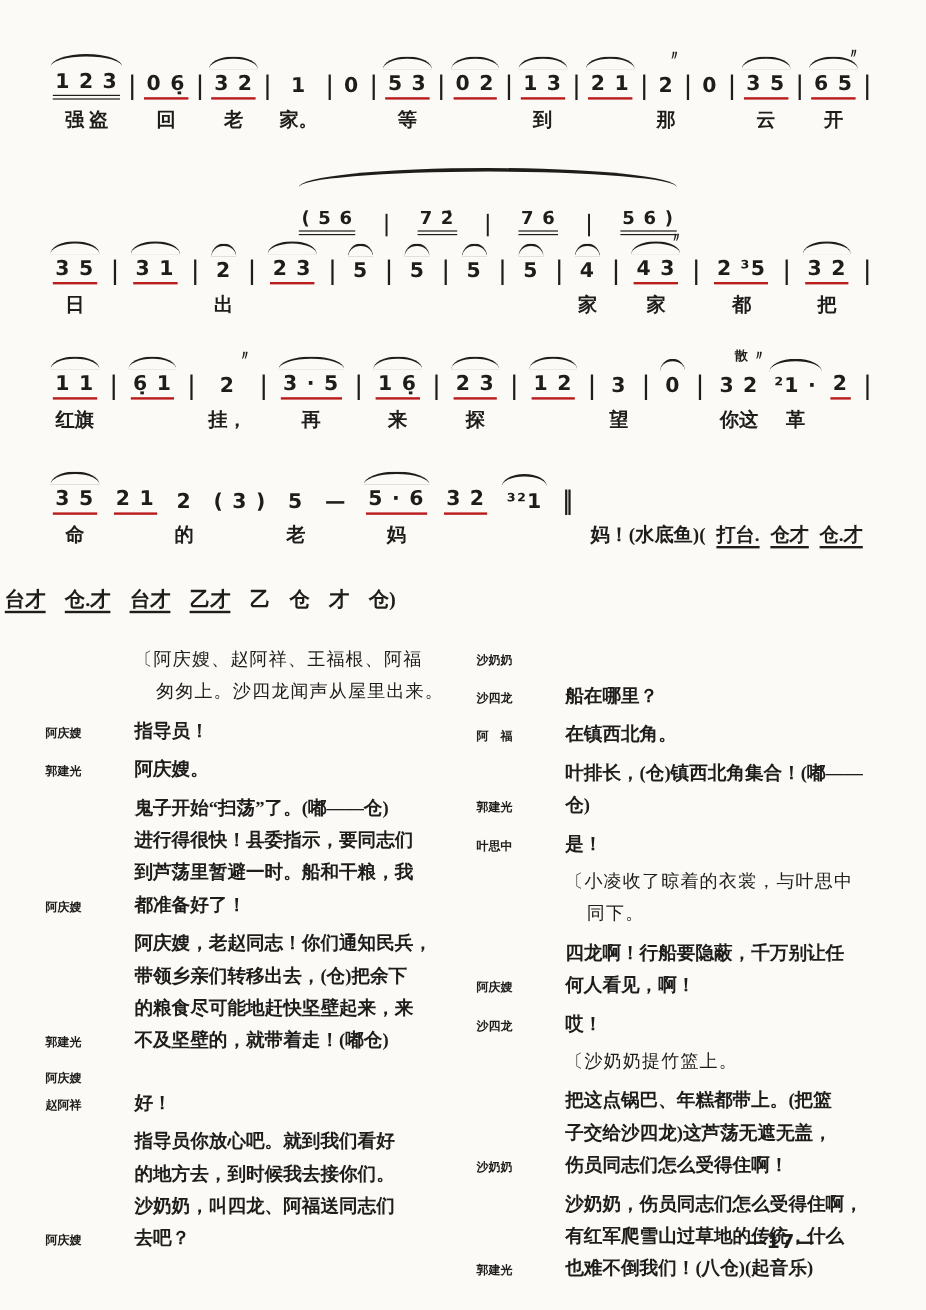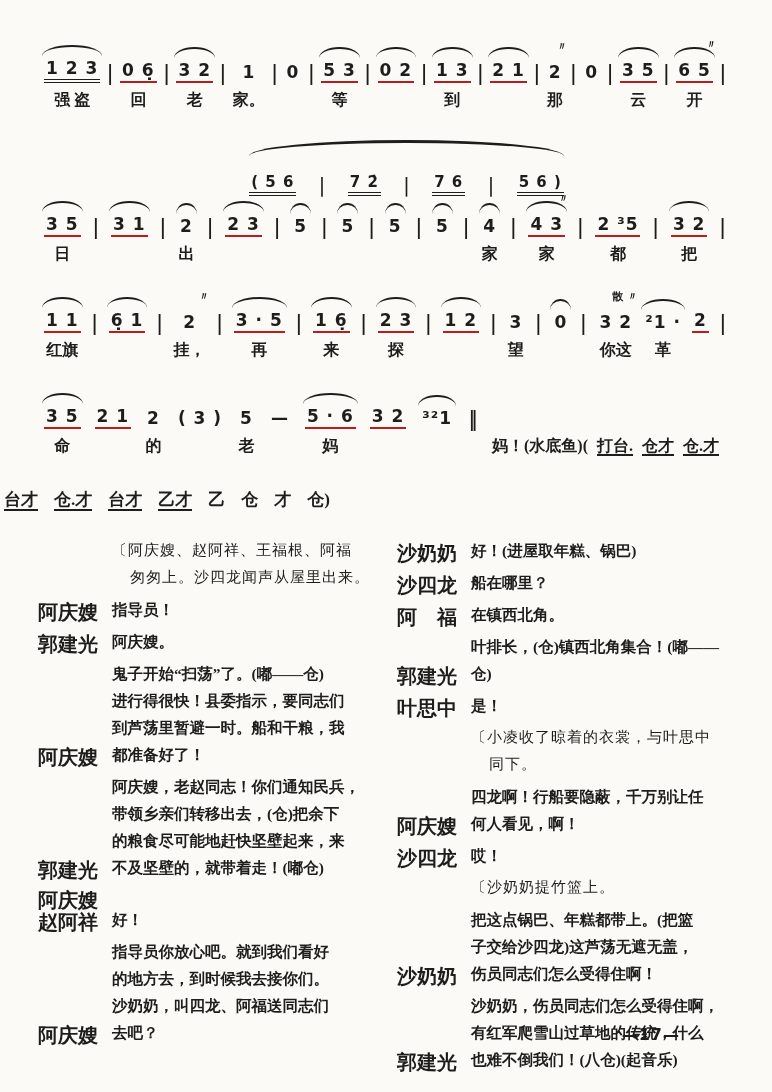--- a/index.html
+++ b/index.html
@@ -32,21 +32,21 @@
   .lyr{height:24px;margin-top:7px;font-size:16px;font-weight:bold;white-space:nowrap;}
   .pre-row .num{font-size:15px;line-height:19px;}
   .tailcell .lyr span{margin-right:9px;}
   .lu{border-bottom:2px solid #1e1d1b;}
   .perc{padding:2px 20px 0 4px;font-size:17px;font-weight:bold;}
   .perc span{margin-right:16px;}
   
   .script{display:flex;gap:22px;padding:0 38px;margin-top:26px;}
   .col{width:50%;}
   .row{display:flex;margin-bottom:5px;align-items:flex-end;}
-  .spk{width:74px;flex-shrink:0;font-weight:bold;font-size:20px;line-height:22px;padding-top:3px;white-space:nowrap;}
+  .spk{width:74px;flex-shrink:0;font-weight:bold;font-size:10px;line-height:22px;padding-top:3px;white-space:nowrap;}
   .txt{flex:1;font-size:15.5px;line-height:27px;font-weight:bold;}
   .dirrow .txt{font-weight:normal;font-size:15px;letter-spacing:1px;}
   .dirrow .txt div.dind{text-indent:1.2em;}
   
   .pageno{position:absolute;right:92px;bottom:48px;font-weight:bold;font-size:16px;
           font-family:"DejaVu Sans",sans-serif;letter-spacing:1px;}
 </style>
 </head>
 <body>
 
@@ -637,23 +637,20 @@
             <div>指导员你放心吧。就到我们看好</div>
             <div>的地方去，到时候我去接你们。</div>
             <div>沙奶奶，叫四龙、阿福送同志们</div>
             <div>去吧？</div>
           </div>
         </div>
       </div>
     <div class="col">
         <div class="row">
           <div class="spk">沙奶奶</div>
-          <div class="txt">
-            <div>好！(进屋取年糕、锅巴)</div>
-          </div>
         </div>
         <div class="row">
           <div class="spk">沙四龙</div>
           <div class="txt">
             <div>船在哪里？</div>
           </div>
         </div>
         <div class="row">
           <div class="spk">阿　福</div>
           <div class="txt">

